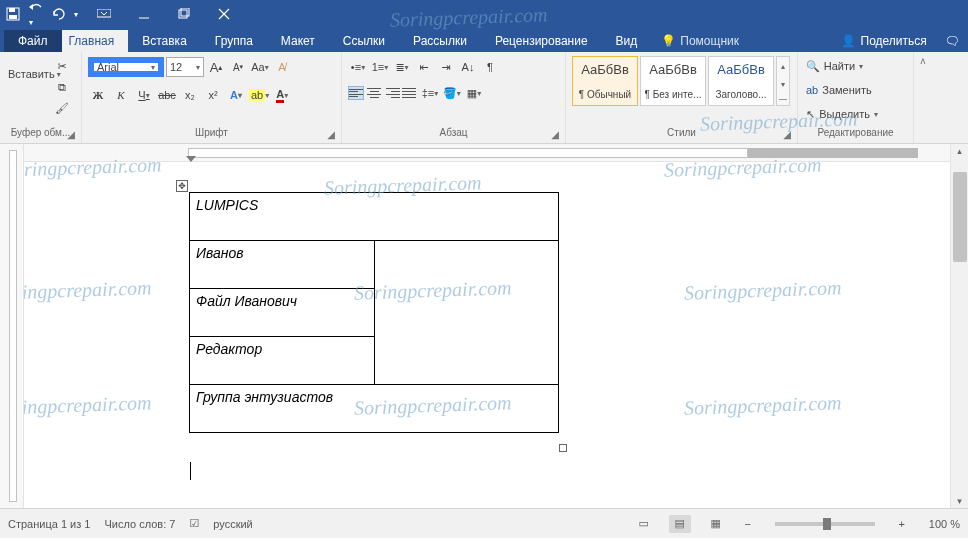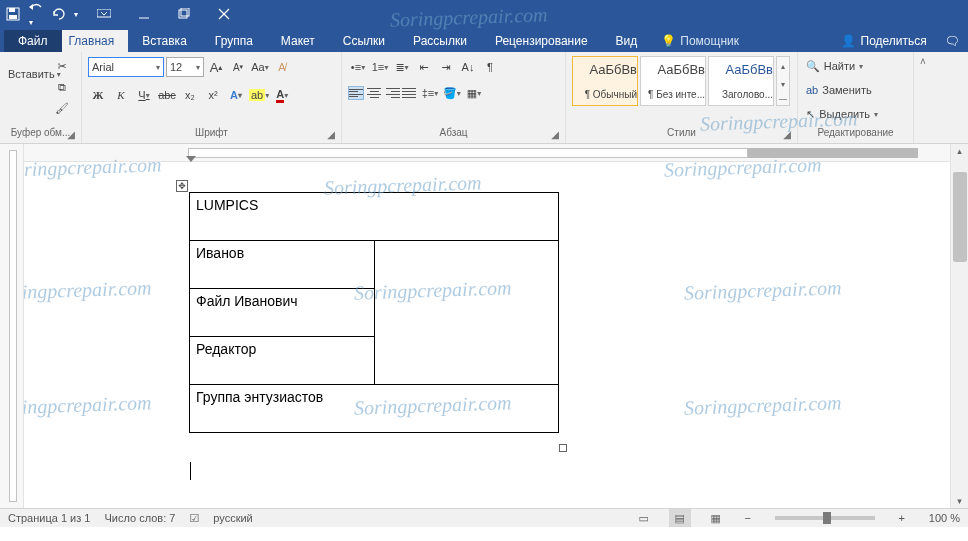--- a/index.html
+++ b/index.html
@@ -32,29 +32,29 @@
 .rbtn { min-width:20px; height:20px; display:flex; align-items:center; justify-content:center; }
 .vcol { display:flex; flex-direction:column; gap:1px; }
 
 .clipboard { width:82px;}
 .clipboard .paste { width:42px; display:flex; align-items:center; gap:2px; padding-top:2px;}
 .clipboard .paste .ico{width:32px;height:32px;}
 
 .fontgrp { width:260px;}
 .fontrow1{display:flex; gap:2px; align-items:center; height:22px;}
 .fontrow2{display:flex; gap:3px; align-items:center; height:22px; margin-top:2px;}
-.fontname{width:76px;height:20px;border:1px solid #3b82f6;background:#fff;display:flex;align-items:center;padding:0 3px;font-size:11px;justify-content:space-between;}
+.fontname{width:76px;height:20px;border:6px solid #3b82f6;background:#fff;display:flex;align-items:center;padding:0 3px;font-size:11px;justify-content:space-between;}
 .fontsize{width:38px;height:20px;border:1px solid #ababab;background:#fff;display:flex;align-items:center;padding:0 3px;font-size:11px;justify-content:space-between;}
 .tri{font-size:8px;color:#666;}
 
 .paragrp{width:224px;}
 .pararow{display:flex;gap:2px;align-items:center;height:22px;}
 
 .stylesgrp{width:232px;}
-.stylebox{width:66px;height:50px;border:1px solid #cfcfcf;background:#fff;display:flex;flex-direction:column;align-items:flex-end;justify-content:center;gap:12px;}
+.stylebox{width:66px;height:50px;border:1px solid #cfcfcf;background:#fff;display:flex;flex-direction:column;align-items:center;justify-content:center;gap:12px;}
 .stylebox.sel{border:1px solid #f2ba3b; background:#fdf3e0;}
 .stylebox .sample{font-size:13px;}
 .stylebox .sname{font-size:10px;color:#444;white-space:nowrap;overflow:hidden;max-width:64px;}
 .stylesrow{display:flex;gap:2px;align-items:flex-start;}
 .styleexp{width:14px;height:50px;border:1px solid #cfcfcf;background:#f7f7f7;display:flex;flex-direction:column;justify-content:space-around;align-items:center;font-size:8px;color:#666;}
 
 .editgrp{width:116px;}
 .editrow{display:flex;align-items:center;gap:4px;height:20px;padding-left:2px;}
 
 
@@ -63,33 +63,33 @@
 .rulerV::before{content:"";position:absolute;left:9px;top:6px;bottom:6px;width:6px;background:#fff;border:1px solid #c2c2c2;}
 .docwrap{flex:1; position:relative; overflow:hidden;}
 .rulerH{height:18px;background:#f7f7f7;border-bottom:1px solid #e3e3e3; position:relative;}
 .rulerH .hlight{position:absolute;left:164px;top:4px;width:560px;height:10px;background:#fff;border:1px solid #c2c2c2;}
 .rulerH .hdark{position:absolute;left:724px;top:4px;width:170px;height:10px;background:#b9b9b9;}
 .rulerH .hind{position:absolute;top:12px;width:0;height:0;border-left:5px solid transparent;border-right:5px solid transparent;border-top:6px solid #7b7b7b;}
 
 .page{position:absolute; left:0; top:18px; right:0; bottom:0; background:#fff;}
 .movehandle{position:absolute;left:152px;top:18px;width:12px;height:12px;border:1px solid #666;display:flex;align-items:center;justify-content:center;font-size:9px;color:#444;}
 .cornerhandle{position:absolute;left:535px;top:282px;width:8px;height:8px;border:1px solid #666;}
-.badge-table{position:absolute;left:165px;top:30px;width:370px;border-collapse:collapse;}
+.badge-table{position:absolute;left:165px;top:30px;width:370px;border-collapse:collapse;font-style:italic;}
 .badge-table td{border:1px solid #000;padding:4px 6px 20px 6px;font-family:Arial,sans-serif;font-size:14px;color:#000;vertical-align:top;height:48px;}
 .cursor{position:absolute;left:166px;top:300px;width:1px;height:18px;background:#000;}
 
 .scrollV{width:18px;background:#f1f1f1;border-left:1px solid #e3e3e3;display:flex;flex-direction:column;align-items:center;}
 .scrollV .thumb{width:14px;height:90px;background:#c2c2c2;margin-top:14px;border-radius:2px;}
 .scrollV .arrow{height:14px;width:14px;display:flex;align-items:center;justify-content:center;color:#666;font-size:9px;}
 
 
 .watermark{position:absolute;color:#6fa2c9;font-family:"Comic Sans MS",cursive;font-size:20px;font-style:italic;opacity:.55;pointer-events:none;white-space:nowrap;transform:rotate(-2deg);}
 
 
-.status{height:19px;background:#f1f1f1;border-top:1px solid #d4d4d4;display:flex;align-items:center;font-size:11px;color:#555;padding:0 8px;gap:14px;}
+.status{height:30px;background:#f1f1f1;border-top:1px solid #d4d4d4;display:flex;align-items:center;font-size:11px;color:#555;padding:0 8px;gap:14px;}
 .status .spacer{flex:1;}
 .status .viewbtn{width:22px;height:18px;display:flex;align-items:center;justify-content:center;color:#666;}
 .status .slider{width:100px;height:4px;background:#c7c7c7;position:relative;margin:0 6px;}
 .status .slider .sthumb{position:absolute;left:48px;top:-4px;width:8px;height:12px;background:#7a7a7a;}
 .status .zminus,.status .zplus{width:14px;text-align:center;}
 
 .bbtn{font-weight:bold;font-family:"Times New Roman",serif;}
 .ibt{font-style:italic;font-family:"Times New Roman",serif;}
 .ubt{text-decoration:underline;font-family:"Times New Roman",serif;}
 .strik{text-decoration:line-through;}

